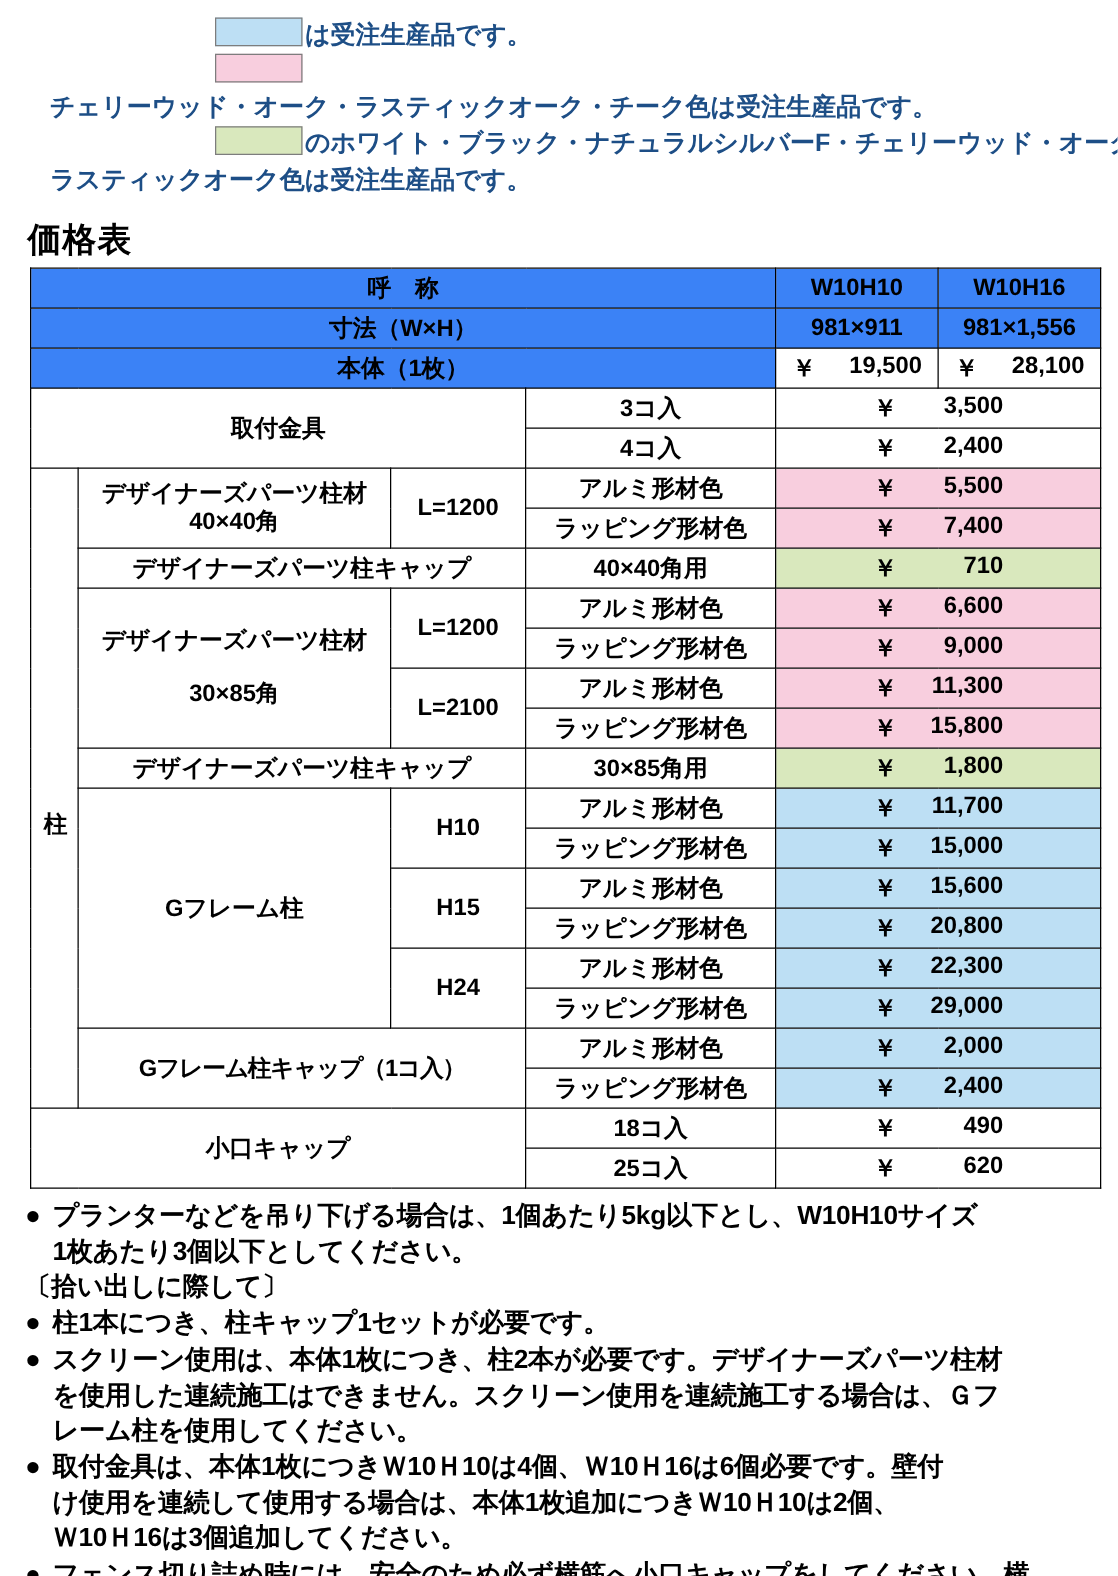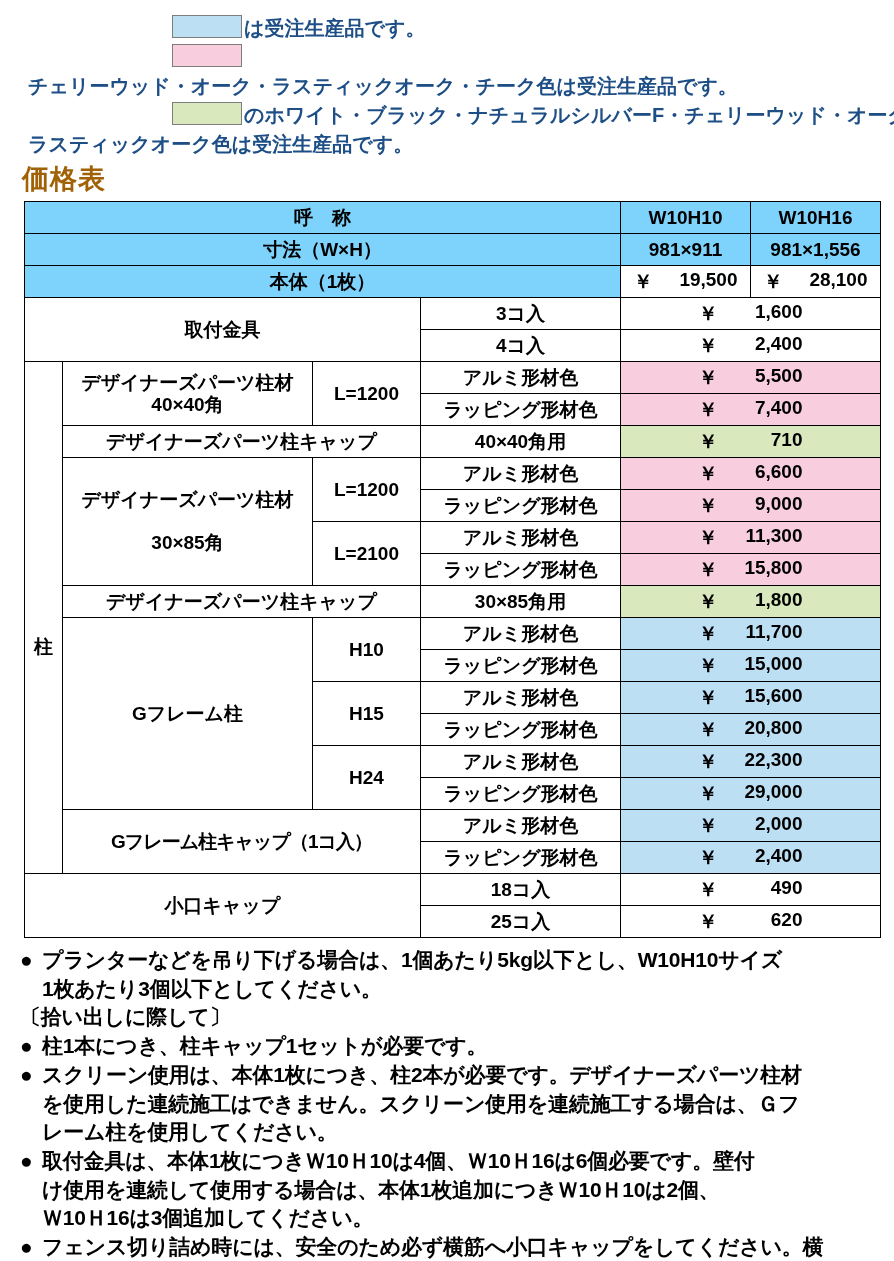--- a/index.html
+++ b/index.html
@@ -40,29 +40,29 @@
     height: 21px;
     border: 1px solid #7d7d7d;
     vertical-align: -3px;
     margin-left: 148px;
     margin-right: 2px;
   }
   .sw-blue  { background: #bddff4; }
   .sw-pink  { background: #f8cede; }
   .sw-green { background: #d9e8bd; }
   .legend-cont {
-    margin-left: 4px;
+    margin-left: 16px;
   }
 
   
   .section-title {
     font-size: 27px;
     font-weight: bold;
-    color: #a16207;
-    margin: 2px 0 4px 22px;
+    color: #000000;
+    margin: 15px 0 4px 22px;
     letter-spacing: 1px;
   }
 
   
   .table-wrap {
     margin: 0 14px 0 24px;
   }
   table.price {
     border-collapse: collapse;
     width: 856px;
@@ -72,21 +72,21 @@
   table.price td {
     border: 1px solid #000;
     padding: 2px 4px;
     text-align: center;
     vertical-align: middle;
     height: 27px;
     font-weight: bold;
     white-space: nowrap;
     overflow: hidden;
   }
-  .hdr { background: #7dd3fc; }
+  .hdr { background: #3b82f6; }
   .price-cell {
     text-align: center;
     font-weight: bold;
   }
   .yen-wrap {
     display: inline-block;
     min-width: 104px;
     text-align: left;
   }
   .yen-wrap .y { margin-right: 6px; }
@@ -182,21 +182,21 @@
           </td>
           <td class="price-cell">
             <span class="yen-wrap"><span class="y">￥</span><span class="num">28,100</span></span>
           </td>
         </tr>
 
         <tr>
           <td colspan="3" rowspan="2">取付金具</td>
           <td>3コ入</td>
           <td class="price-cell" colspan="2">
-            <span class="yen-wrap"><span class="y">￥</span><span class="num">1,600</span></span>
+            <span class="yen-wrap"><span class="y">￥</span><span class="num">3,500</span></span>
           </td>
         </tr>
         <tr>
           <td>4コ入</td>
           <td class="price-cell" colspan="2">
             <span class="yen-wrap"><span class="y">￥</span><span class="num">2,400</span></span>
           </td>
         </tr>
 
         <tr>

